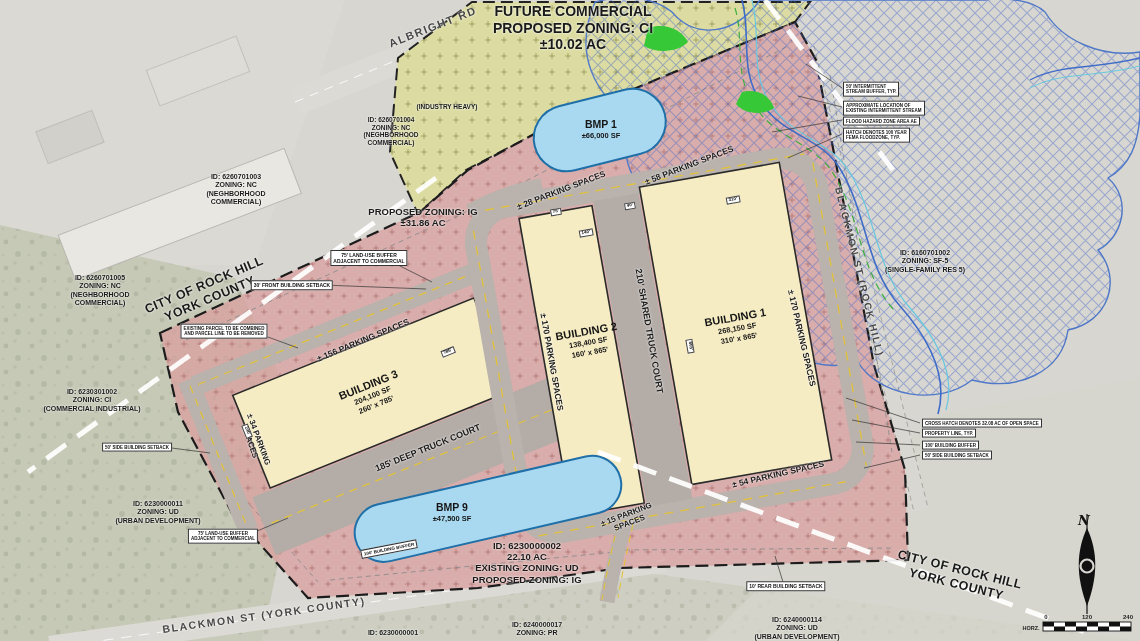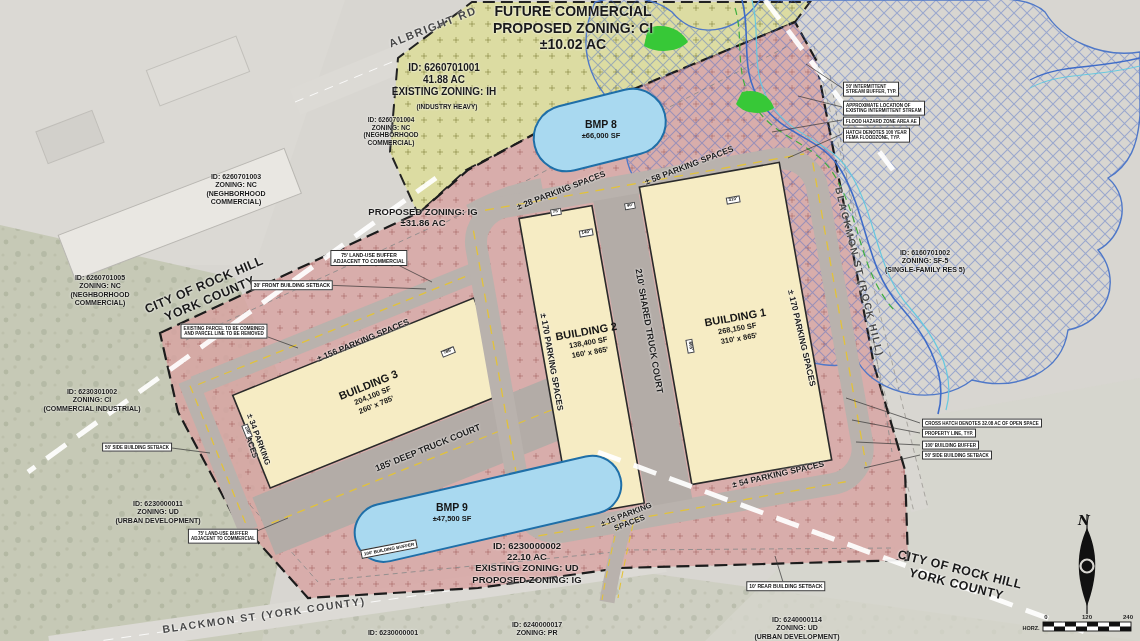--- a/index.html
+++ b/index.html
@@ -157,35 +157,32 @@
         <rect x="1076" y="626.5" width="11" height="4.5" fill="#111"></rect>
       <rect x="1098" y="626.5" width="11" height="4.5" fill="#111"></rect>
         <rect x="1120" y="626.5" width="11" height="4.5" fill="#111"></rect>
     </g>
   </svg>
 
   <div class="lbl road" style="left:433px;top:27px;font-size:11px;transform:translate(-50%,-50%) rotate(-21.5deg);">ALBRIGHT RD</div>
   <div class="lbl" style="left:573px;top:28px;font-size:14px;">FUTURE COMMERCIAL
 PROPOSED ZONING: CI
 ±10.02 AC</div>
-  <div class="lbl" style="left:444px;top:80px;font-size:10px;">ID: 6260701001
-41.88 AC
-EXISTING ZONING: IH</div>
   <div class="lbl" style="left:447px;top:107px;font-size:6.5px;">(INDUSTRY HEAVY)</div>
   <div class="lbl" style="left:391px;top:131px;font-size:6.5px;">ID: 6260701004
 ZONING: NC
 (NEGHBORHOOD
 COMMERCIAL)</div>
   <div class="lbl" style="left:236px;top:189px;font-size:7px;">ID: 6260701003
 ZONING: NC
 (NEGHBORHOOD
 COMMERCIAL)</div>
 
   <div class="bldg" style="left:601px;top:129px;">
-    <span class="bname" style="font-size:10.5px;">BMP 8</span>
+    <span class="bname" style="font-size:10.5px;">BMP 1</span>
     <span class="bsub">±66,000 SF</span>
   </div>
 
   <div class="lbl" style="left:423px;top:217px;font-size:9.5px;">PROPOSED ZONING: IG
 ±31.86 AC</div>
   <div class="lbl" style="left:561px;top:190px;font-size:8.5px;transform:translate(-50%,-50%) rotate(-21deg);">± 28 PARKING SPACES</div>
   <div class="lbl" style="left:689px;top:165px;font-size:8.5px;transform:translate(-50%,-50%) rotate(-21deg);">± 58 PARKING SPACES</div>
   <div class="lbl city" style="left:207px;top:292px;transform:translate(-50%,-50%) rotate(-23deg);">CITY OF ROCK HILL
 YORK COUNTY</div>
 

